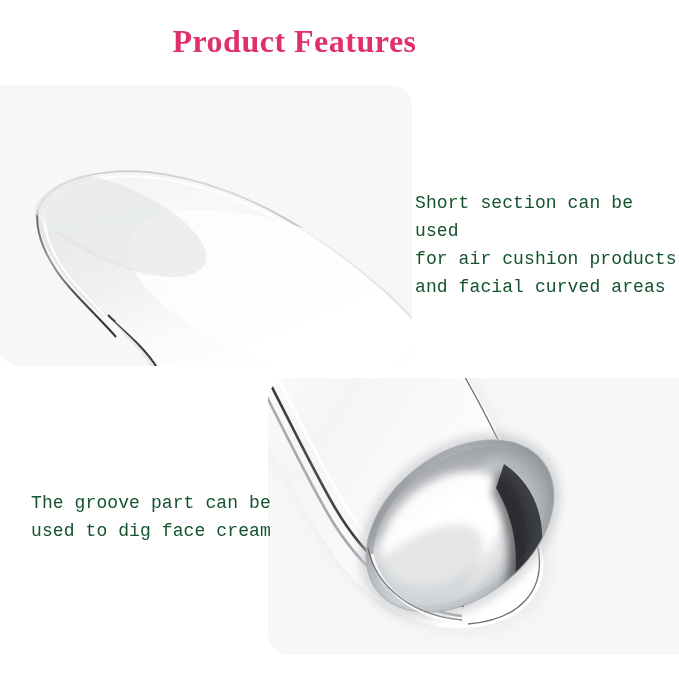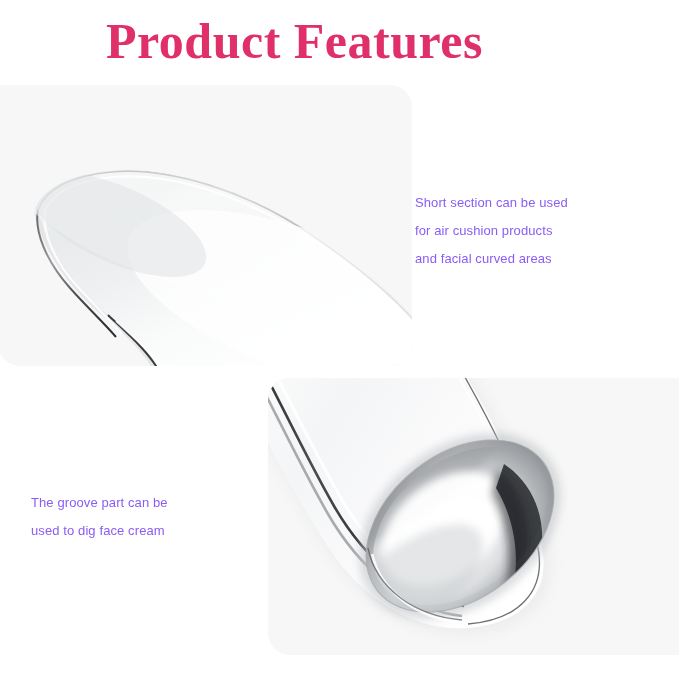--- a/index.html
+++ b/index.html
@@ -18,21 +18,21 @@
 
   
   #page-title {
     position: absolute;
     left: 0;
     top: 17px;
     width: 589px;
     text-align: center;
     font-family: "Liberation Serif", "DejaVu Serif", serif;
     font-weight: 700;
-    font-size: 50px;
+    font-size: 32px;
     line-height: 48px;
     letter-spacing: 0.5px;
     color: #e0306a;
     white-space: nowrap;
   }
 
   
   .panel {
     position: absolute;
     background: #f7f7f7;
@@ -69,23 +69,23 @@
     left: 0;
     top: 0;
     width: 413px;
     height: 277px;
   }
   #spoon-wrap svg { display: block; }
 
   
   .caption {
     position: absolute;
-    color: #8b5cf6;
-    font-family: Liberation Sans, sans-serif;
-    font-size: 13px;
+    color: #14532d;
+    font-family: Liberation Mono, monospace;
+    font-size: 18px;
     line-height: 28px;
     font-weight: 400;
     letter-spacing: 0.1px;
     white-space: pre-line;
   }
   #caption-top-right {
     left: 415px;
     top: 189px;
     width: 262px;
   }

